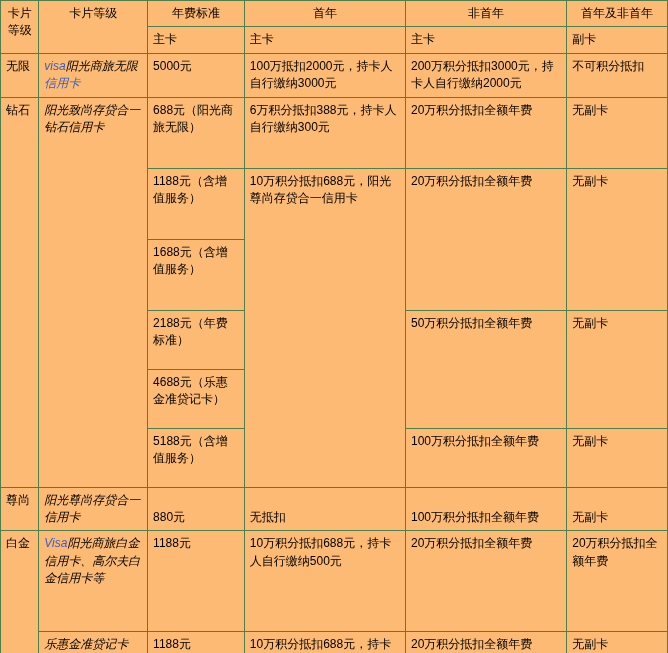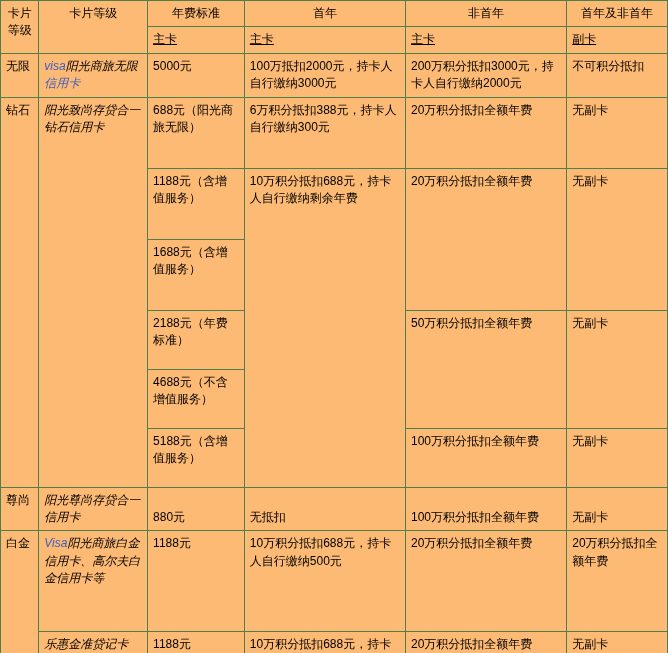--- a/index.html
+++ b/index.html
@@ -40,21 +40,20 @@
     font-weight: bold;
     font-size: 14px;
     vertical-align: middle;
     background: #dfeeda;
   }
   .hdr-sub {
     font-weight: bold;
     font-size: 13px;
     text-align: left;
     background: #dfeeda;
-    text-decoration: underline;
   }
   .grade {
     font-size: 13px;
     vertical-align: top;
     margin-left: 44px;
   }
   .blue {
     color: #3b5fc0;
   }
   .mid {
@@ -107,34 +106,34 @@
       <tr>
         <td class="grade" rowspan="6">钻石</td>
         <td class="cname mid" rowspan="6">阳光致尚存贷合一钻石信用卡</td>
         <td style="height:62px">688元（阳光商旅无限）</td>
         <td>6万积分抵扣388元，持卡人自行缴纳300元</td>
         <td>20万积分抵扣全额年费</td>
         <td>无副卡</td>
       </tr>
       <tr>
         <td style="height:62px">1188元（含增值服务）</td>
-        <td rowspan="5" class="mid">10万积分抵扣688元，持卡人自行缴纳剩余年费</td>
+        <td rowspan="5" class="mid">10万积分抵扣688元，阳光尊尚存贷合一信用卡</td>
         <td rowspan="2">20万积分抵扣全额年费</td>
         <td rowspan="2">无副卡</td>
       </tr>
       <tr>
         <td style="height:62px">1688元（含增值服务）</td>
       </tr>
       <tr>
         <td style="height:50px">2188元（年费标准）</td>
         <td rowspan="2">50万积分抵扣全额年费</td>
         <td rowspan="2">无副卡</td>
       </tr>
       <tr>
-        <td style="height:50px">4688元（不含增值服务）</td>
+        <td style="height:50px">4688元（乐惠金准贷记卡）</td>
       </tr>
       <tr>
         <td style="height:50px">5188元（含增值服务）</td>
         <td>100万积分抵扣全额年费</td>
         <td>无副卡</td>
       </tr>
 
       <tr>
         <td class="grade">尊尚</td>
         <td class="cname">阳光尊尚存贷合一信用卡</td>

